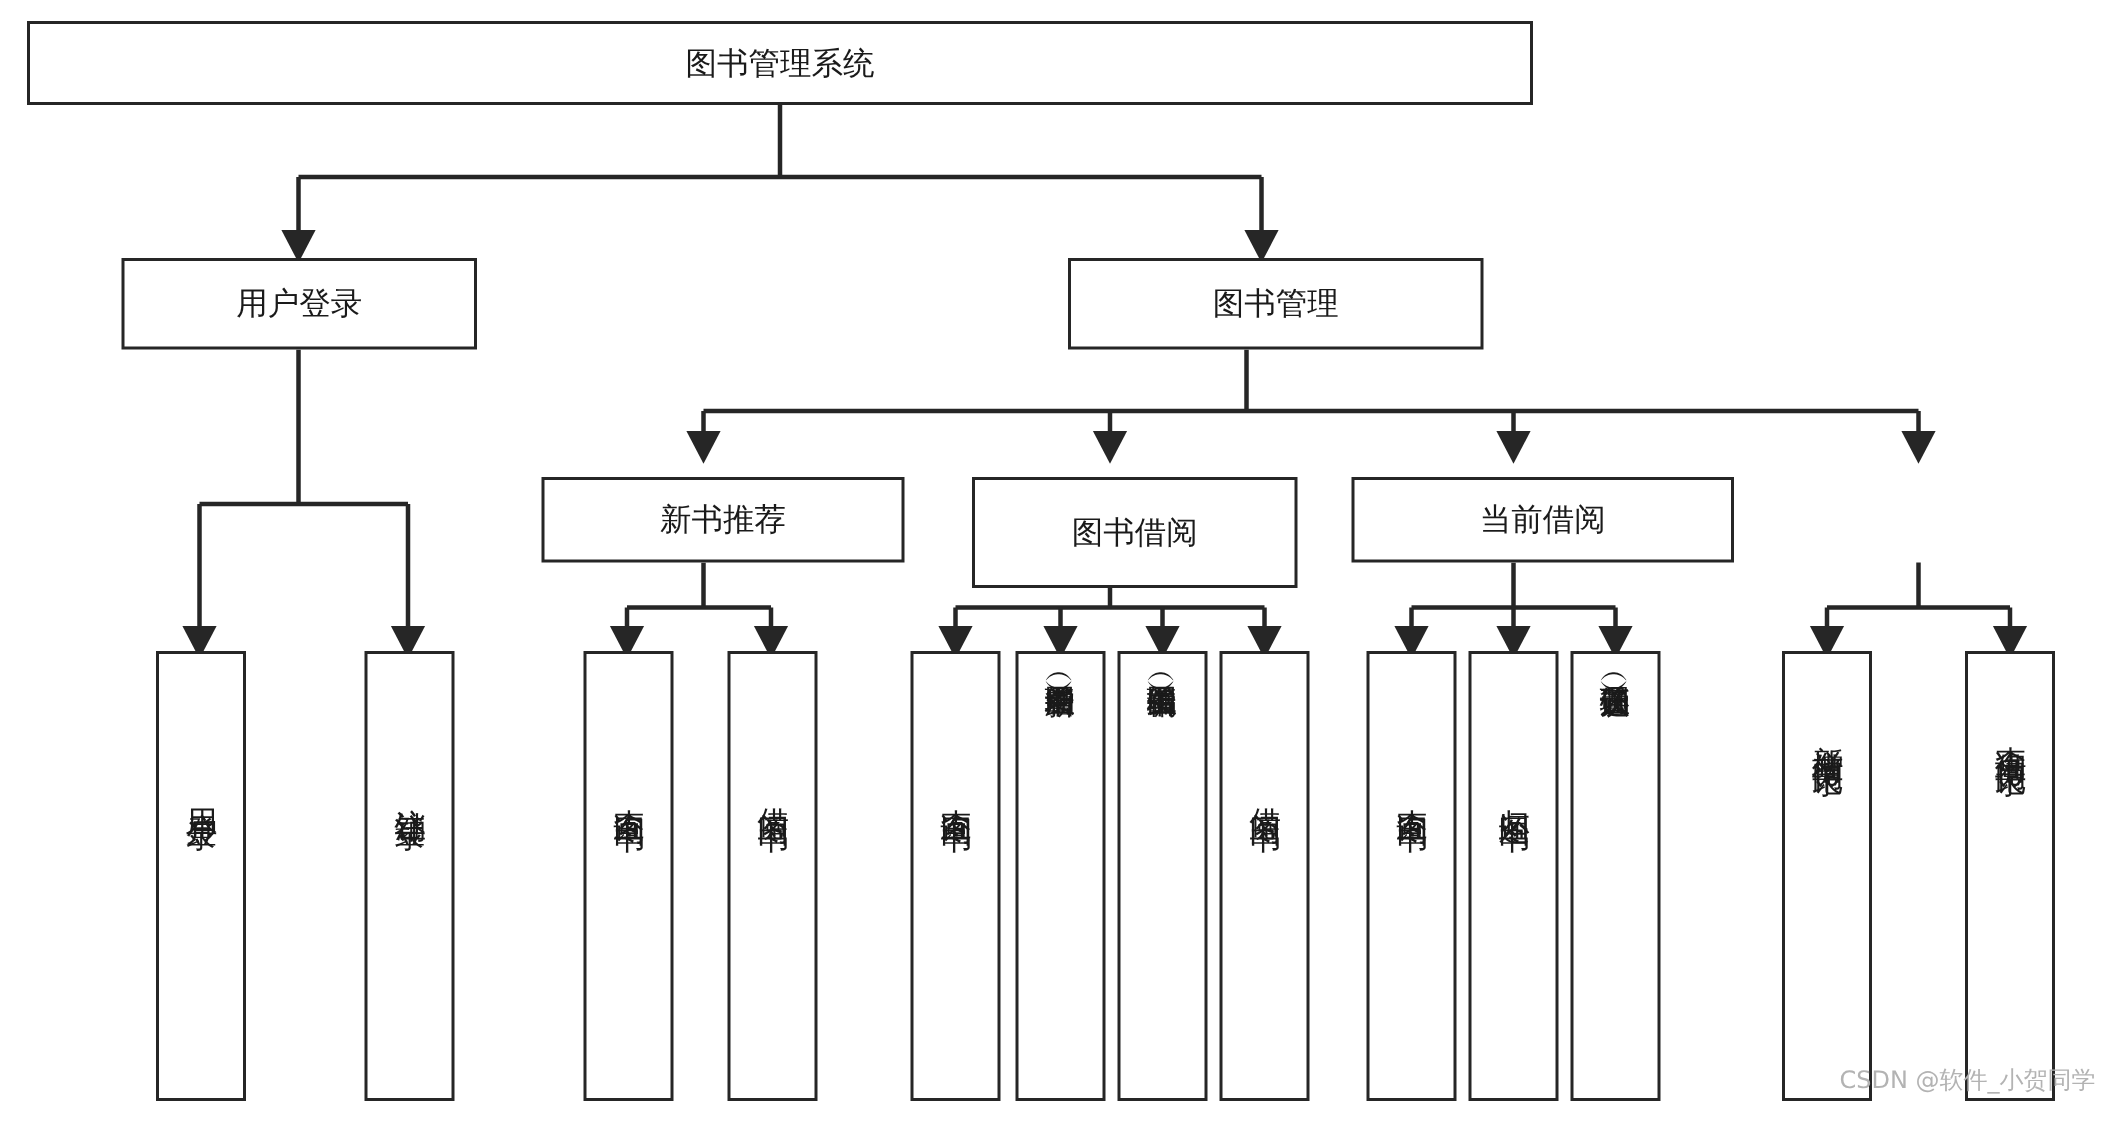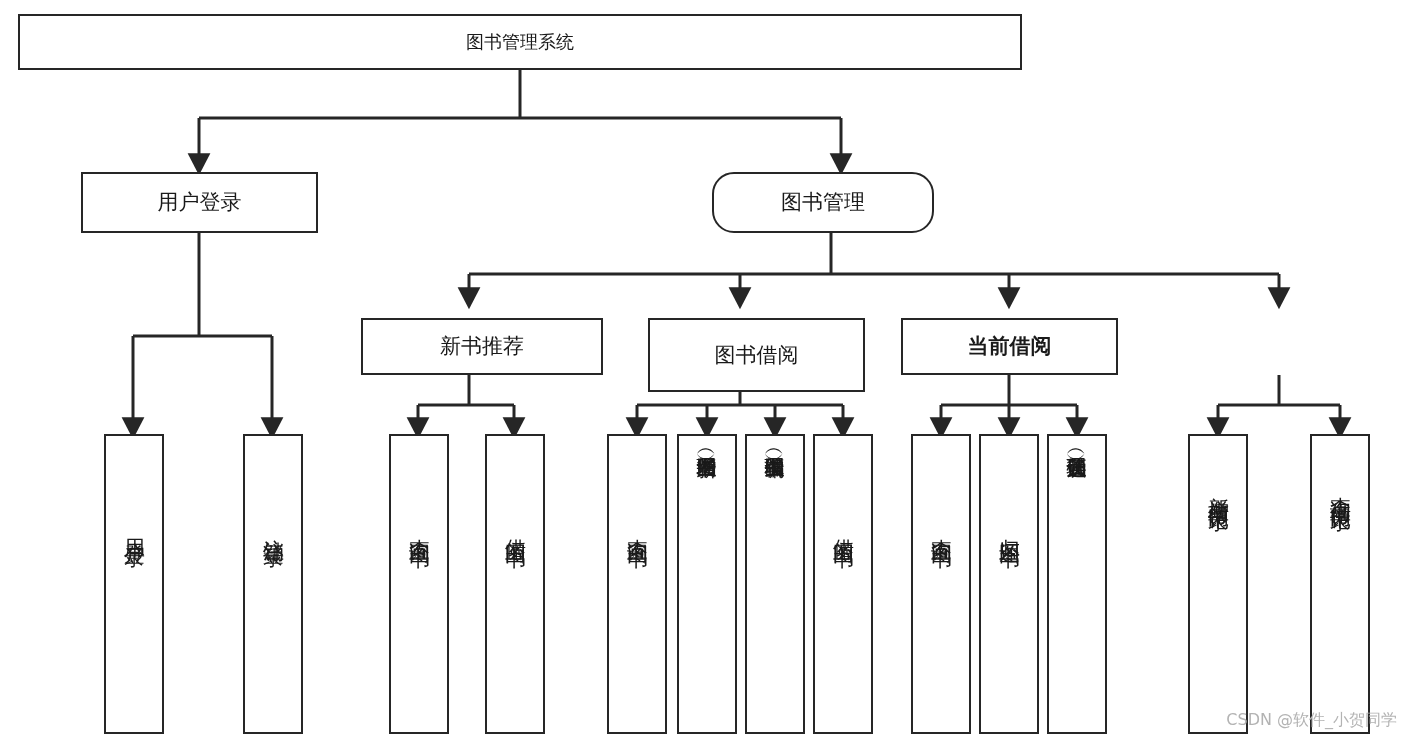--- a/index.html
+++ b/index.html
@@ -39,21 +39,21 @@
   .node-label {
     color: #1a1a1a;
     text-align: center;
     line-height: 1.18;
     white-space: nowrap;
   }
   .node.horizontal .node-label {
     font-size: 21px;
   }
   .node.root .node-label {
-    font-size: 18px;
+    font-size: 21px;
   }
   .node.vertical {
     align-items: flex-start;
     justify-content: center;
     padding-top: 2px;
   }
   .node.vertical .node-label {
     writing-mode: vertical-rl;
     text-orientation: upright;
     font-size: 21px;
@@ -135,31 +135,31 @@
     </g>
   </svg>
 
   <div class="node root" style="left:18px; top:14px; width:1004px; height:56px;">
     <span class="node-label">图书管理系统</span>
   </div>
 
   <div class="node horizontal" style="left:81px; top:172px; width:237px; height:61px;">
     <span class="node-label">用户登录</span>
   </div>
-  <div class="node horizontal" style="left:712px; top:172px; width:222px; height:61px;border-radius:22px;">
+  <div class="node horizontal" style="left:712px; top:172px; width:277px; height:61px;">
     <span class="node-label">图书管理</span>
   </div>
 
   <div class="node horizontal" style="left:361px; top:318px; width:242px; height:57px;">
     <span class="node-label">新书推荐</span>
   </div>
   <div class="node horizontal" style="left:648px; top:318px; width:217px; height:74px;">
     <span class="node-label">图书借阅</span>
   </div>
-  <div class="node horizontal" style="left:901px; top:318px; width:217px; height:57px;font-weight:bold;">
+  <div class="node horizontal" style="left:901px; top:318px; width:255px; height:57px;">
     <span class="node-label">当前借阅</span>
   </div>
 
   <div class="node vertical" style="left:104px; top:434px; width:60px; height:300px; padding-top:86px;">
     <span class="node-label">用户登录</span>
   </div>
   <div class="node vertical" style="left:243px; top:434px; width:60px; height:300px; padding-top:86px;">
     <span class="node-label">注销登录</span>
   </div>
 

